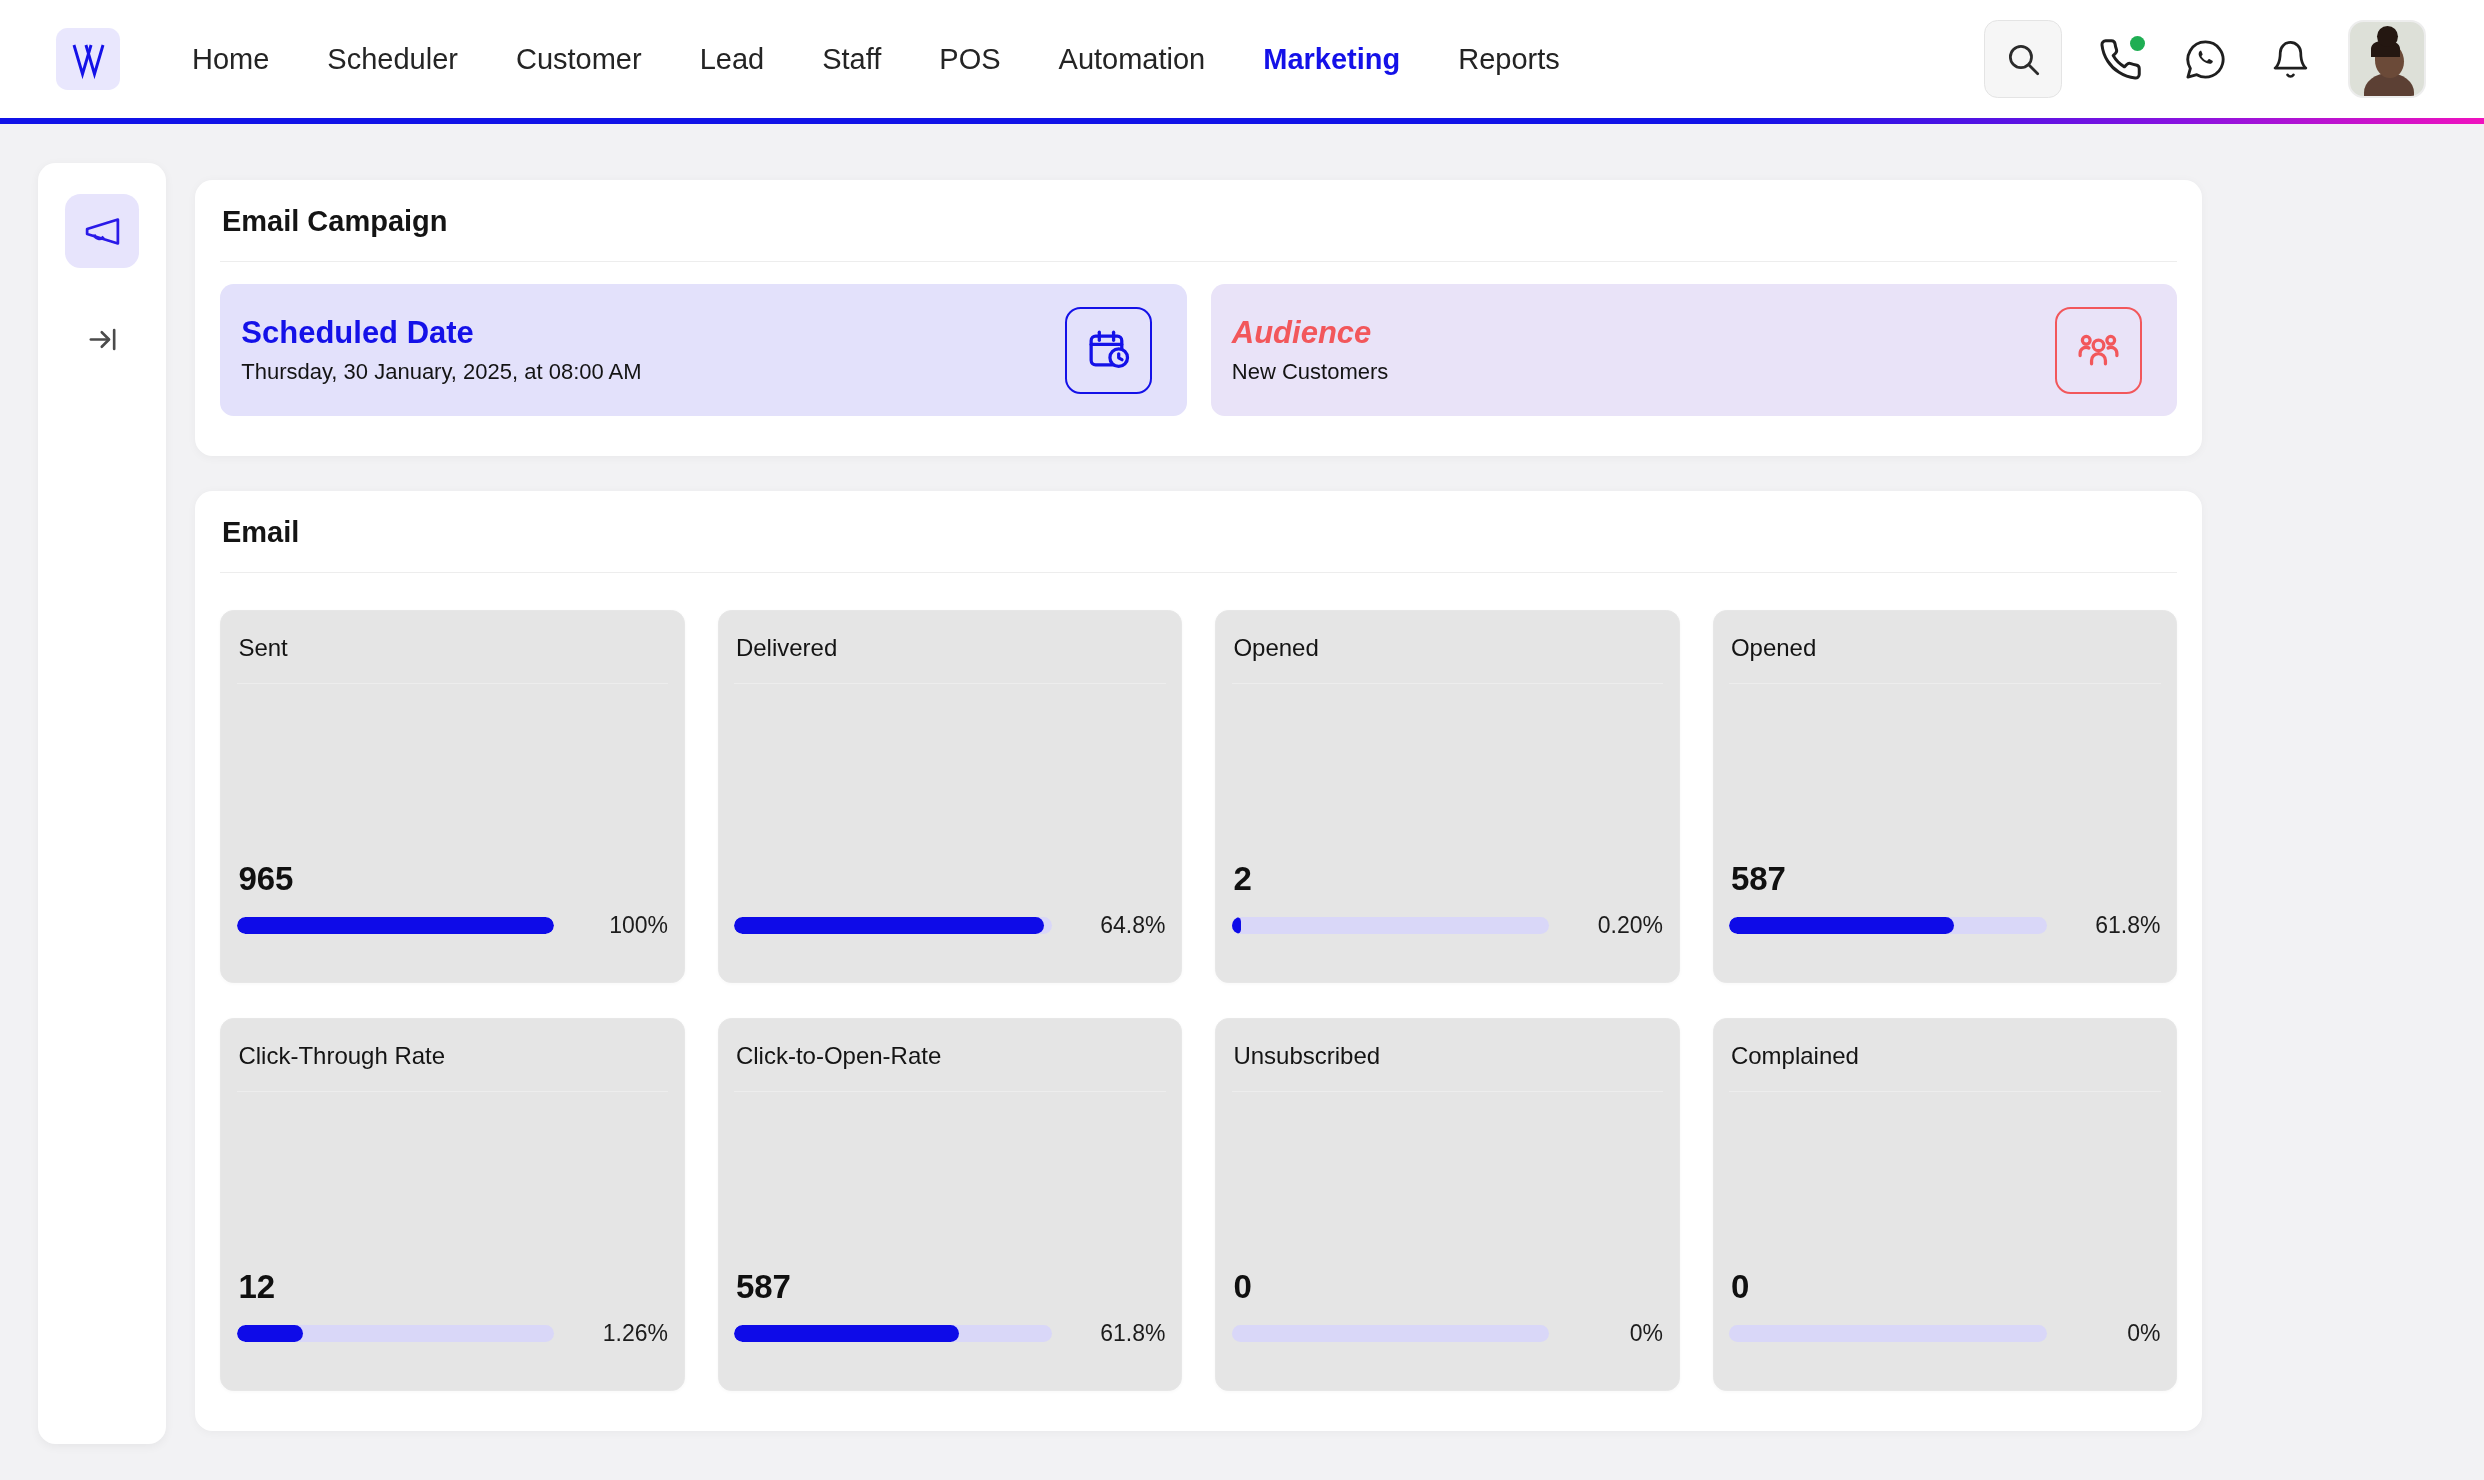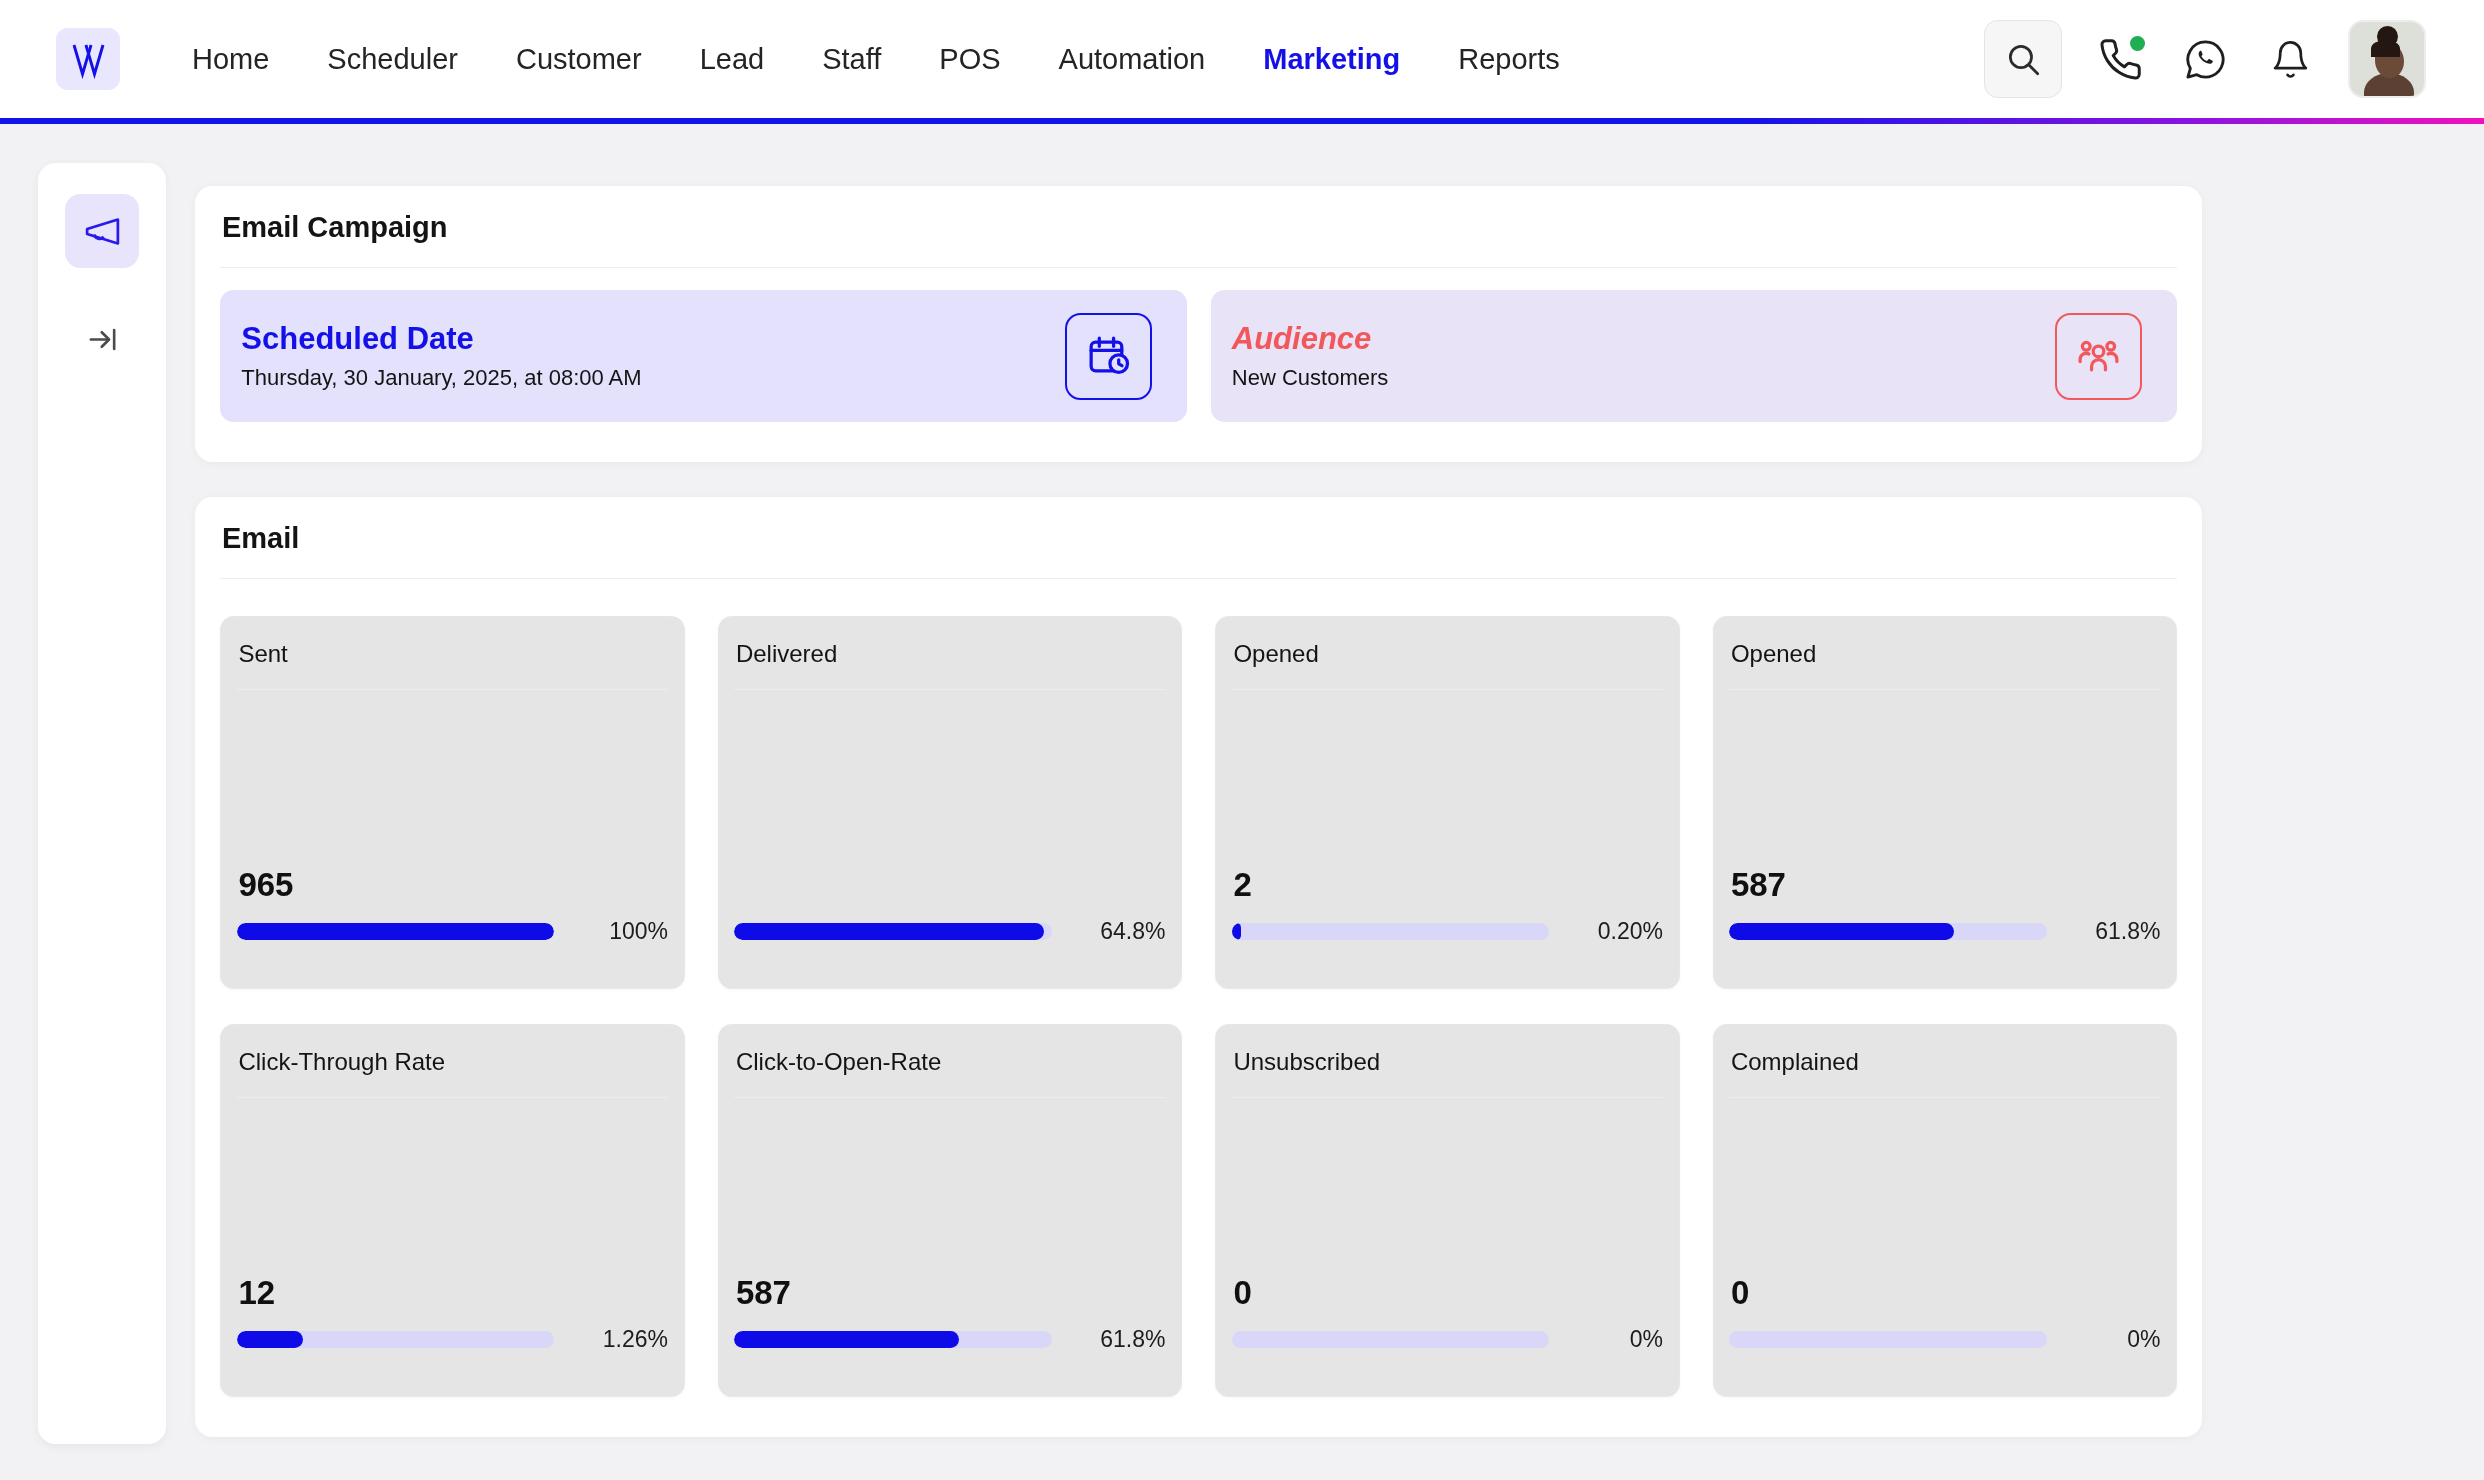--- a/index.html
+++ b/index.html
@@ -78,21 +78,21 @@
     display:flex; flex-direction:column; align-items:center;
     padding-top:31px;
   }
   .side-btn {
     width:74px; height:74px; border-radius:15.5px; background:#E7E4FC;
     display:flex; align-items:center; justify-content:center; cursor:pointer;
   }
   .side-expand { margin-top:54px; cursor:pointer; display:flex; }
 
   
-  .main { position:absolute; left:195px; top:186px; width:2007px; }
+  .main { position:absolute; left:195px; top:180px; width:2007px; }
   .panel {
     background:#ffffff; border-radius:17.5px;
     box-shadow:0 1.9px 9.7px rgba(0,0,0,0.04);
     padding:25px 25px 40px 25px;
   }
   .panel + .panel { margin-top:35px; }
   .section-title { font-size:29px; color:#141414; padding-left:1.9px; }
   .section-divider { margin-top:23px; border-top:1.9px solid #EDEDED; }
 
   

